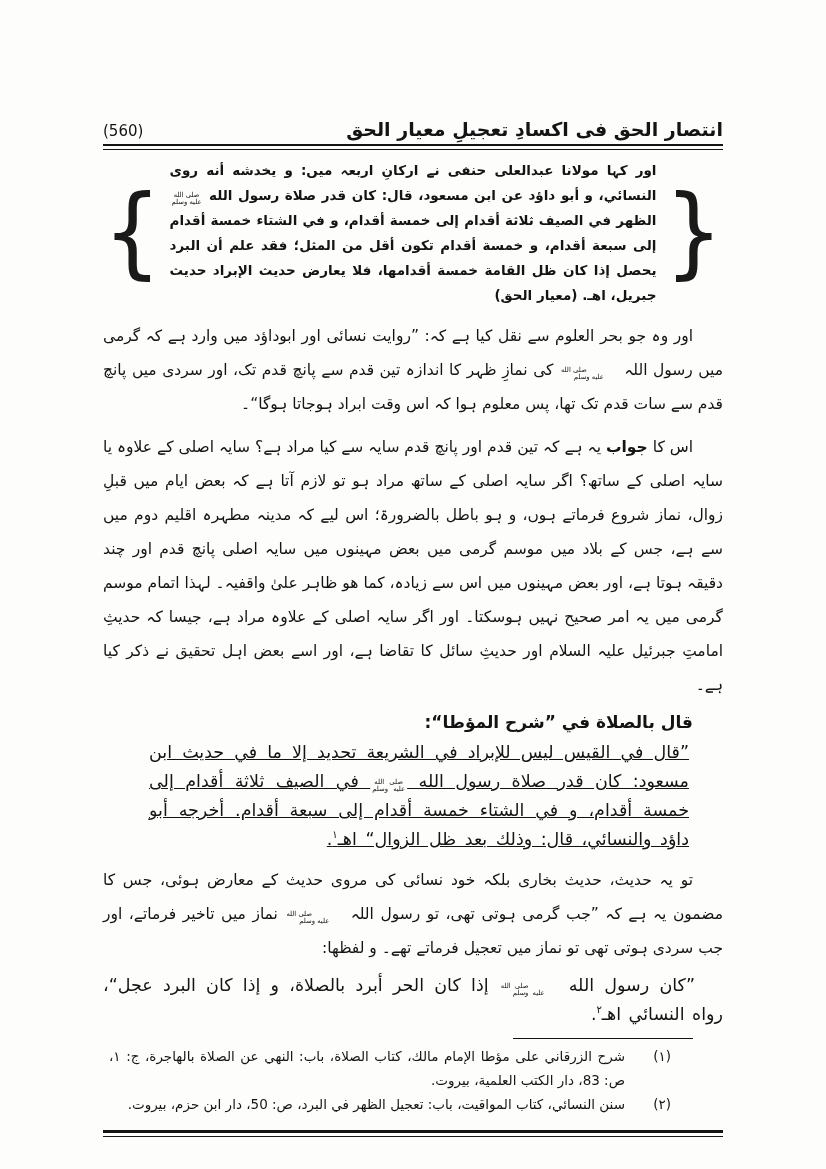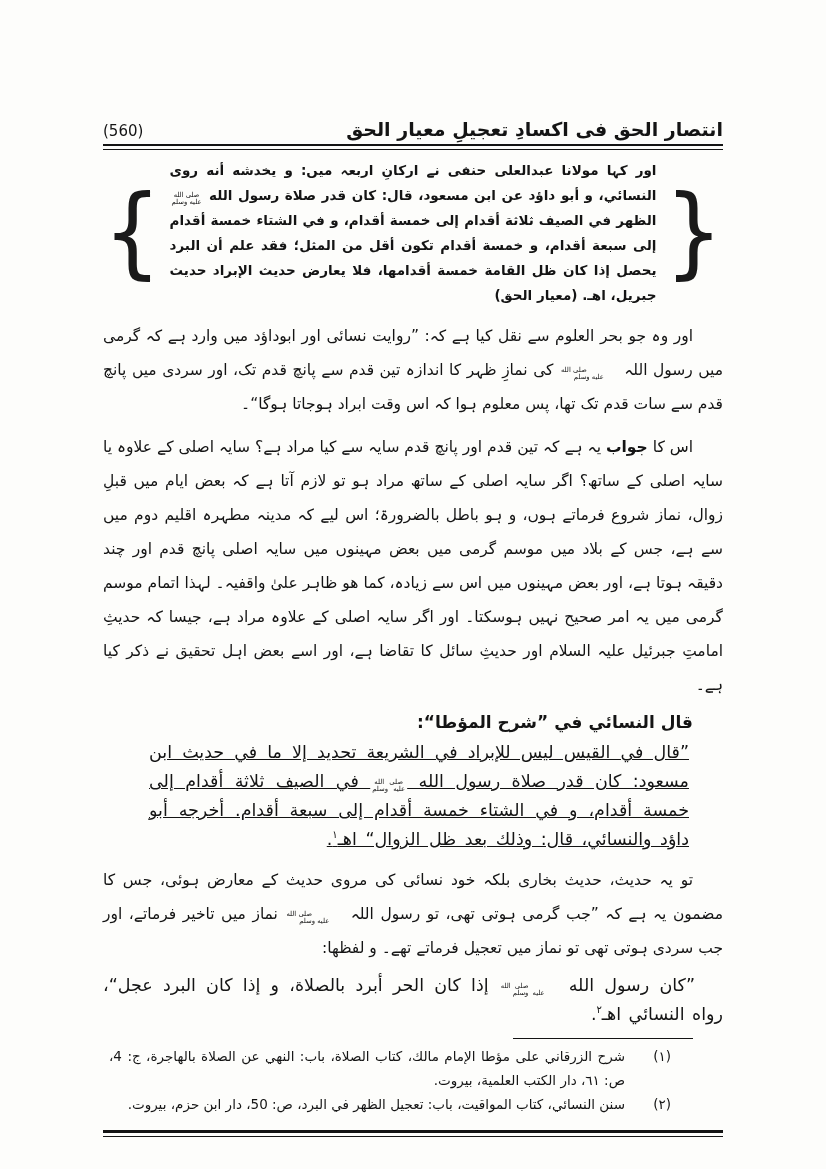--- a/index.html
+++ b/index.html
@@ -52,34 +52,34 @@
   <div class="box">
     <span class="brace">{</span>
     <div class="box-text"><span>اور کہا مولانا عبدالعلی حنفی نے ارکانِ اربعہ میں: و یخدشه أنه روى النسائي، و أبو داؤد عن ابن مسعود، قال: كان قدر صلاة رسول الله <span class="saw">صلى الله<br>عليه وسلم</span> الظهر في الصيف ثلاثة أقدام إلى خمسة أقدام، و في الشتاء خمسة أقدام إلى سبعة أقدام، و خمسة أقدام تكون أقل من المثل؛ فقد علم أن البرد يحصل إذا كان ظل القامة خمسة أقدامها، فلا يعارض حديث الإبراد حديث جبريل، اهـ.</span> <span class="box-attr">(معیار الحق)</span></div>
     <span class="brace">}</span>
   </div>
 
   <p class="urdu">اور وہ جو بحر العلوم سے نقل کیا ہے کہ: ”روایت نسائی اور ابوداؤد میں وارد ہے کہ گرمی میں رسول اللہ <span class="saw">صلى الله<br>عليه وسلم</span> کی نمازِ ظہر کا اندازہ تین قدم سے پانچ قدم تک، اور سردی میں پانچ قدم سے سات قدم تک تھا، پس معلوم ہوا کہ اس وقت ابراد ہوجاتا ہوگا“۔</p>
 
   <p class="urdu"><span>اس کا </span><span class="bold">جواب</span><span> یہ ہے کہ تین قدم اور پانچ قدم سایہ سے کیا مراد ہے؟ سایہ اصلی کے علاوہ یا سایہ اصلی کے ساتھ؟ اگر سایہ اصلی کے ساتھ مراد ہو تو لازم آتا ہے کہ بعض ایام میں قبلِ زوال، نماز شروع فرماتے ہوں، و ہو باطل بالضرورۃ؛ اس لیے کہ مدینہ مطہرہ اقلیم دوم میں سے ہے، جس کے بلاد میں موسم گرمی میں بعض مہینوں میں سایہ اصلی پانچ قدم اور چند دقیقہ ہوتا ہے، اور بعض مہینوں میں اس سے زیادہ، کما ھو ظاہر علیٰ واقفیہ۔ لہذا اتمام موسم گرمی میں یہ امر صحیح نہیں ہوسکتا۔ اور اگر سایہ اصلی کے علاوہ مراد ہے، جیسا کہ حدیثِ امامتِ جبرئیل علیہ السلام اور حدیثِ سائل کا تقاضا ہے، اور اسے بعض اہل تحقیق نے ذکر کیا ہے۔</span></p>
 
-  <p class="arabic-intro">قال النسائي في ”شرح المؤطا“:</p>
+  <p class="arabic-intro">قال بالصلاة في ”شرح المؤطا“:</p>
 
   <div class="arabic-block"><span>”قال في القيس ليس للإبراد في الشريعة تحديد إلا ما في حديث ابن مسعود: كان قدر صلاة رسول الله <span class="saw">صلى الله<br>عليه وسلم</span> في الصيف ثلاثة أقدام إلى خمسة أقدام، و في الشتاء خمسة أقدام إلى سبعة أقدام. أخرجه أبو داؤد والنسائي، قال: وذلك بعد ظل الزوال“ اهـ</span><sup>١</sup><span>.</span></div>
 
   <p class="urdu">تو یہ حدیث، حدیث بخاری بلکہ خود نسائی کی مروی حدیث کے معارض ہوئی، جس کا مضمون یہ ہے کہ ”جب گرمی ہوتی تھی، تو رسول اللہ <span class="saw">صلى الله<br>عليه وسلم</span> نماز میں تاخیر فرماتے، اور جب سردی ہوتی تھی تو نماز میں تعجیل فرماتے تھے۔ و لفظھا:</p>
 
   <p class="arabic-quote"><span>”كان رسول الله <span class="saw">صلى الله<br>عليه وسلم</span> إذا كان الحر أبرد بالصلاة، و إذا كان البرد عجل“، رواه النسائي اهـ</span><sup>٢</sup><span>.</span></p>
 
   <div class="fn-divider"></div>
 
   <div class="footnotes">
     <div class="footnote">
       <span class="fn-marker">(١)</span>
-      <span class="fn-text">شرح الزرقاني على مؤطا الإمام مالك، كتاب الصلاة، باب: النهي عن الصلاة بالهاجرة، ج: 4، ص: ٦١، دار الكتب العلمية، بيروت.</span>
+      <span class="fn-text">شرح الزرقاني على مؤطا الإمام مالك، كتاب الصلاة، باب: النهي عن الصلاة بالهاجرة، ج: ١، ص: 83، دار الكتب العلمية، بيروت.</span>
     </div>
     <div class="footnote">
       <span class="fn-marker">(٢)</span>
       <span class="fn-text">سنن النسائي، كتاب المواقيت، باب: تعجيل الظهر في البرد، ص: 50، دار ابن حزم، بيروت.</span>
     </div>
   </div>
 
   <div class="rule-bottom"></div>
 
 </div>

